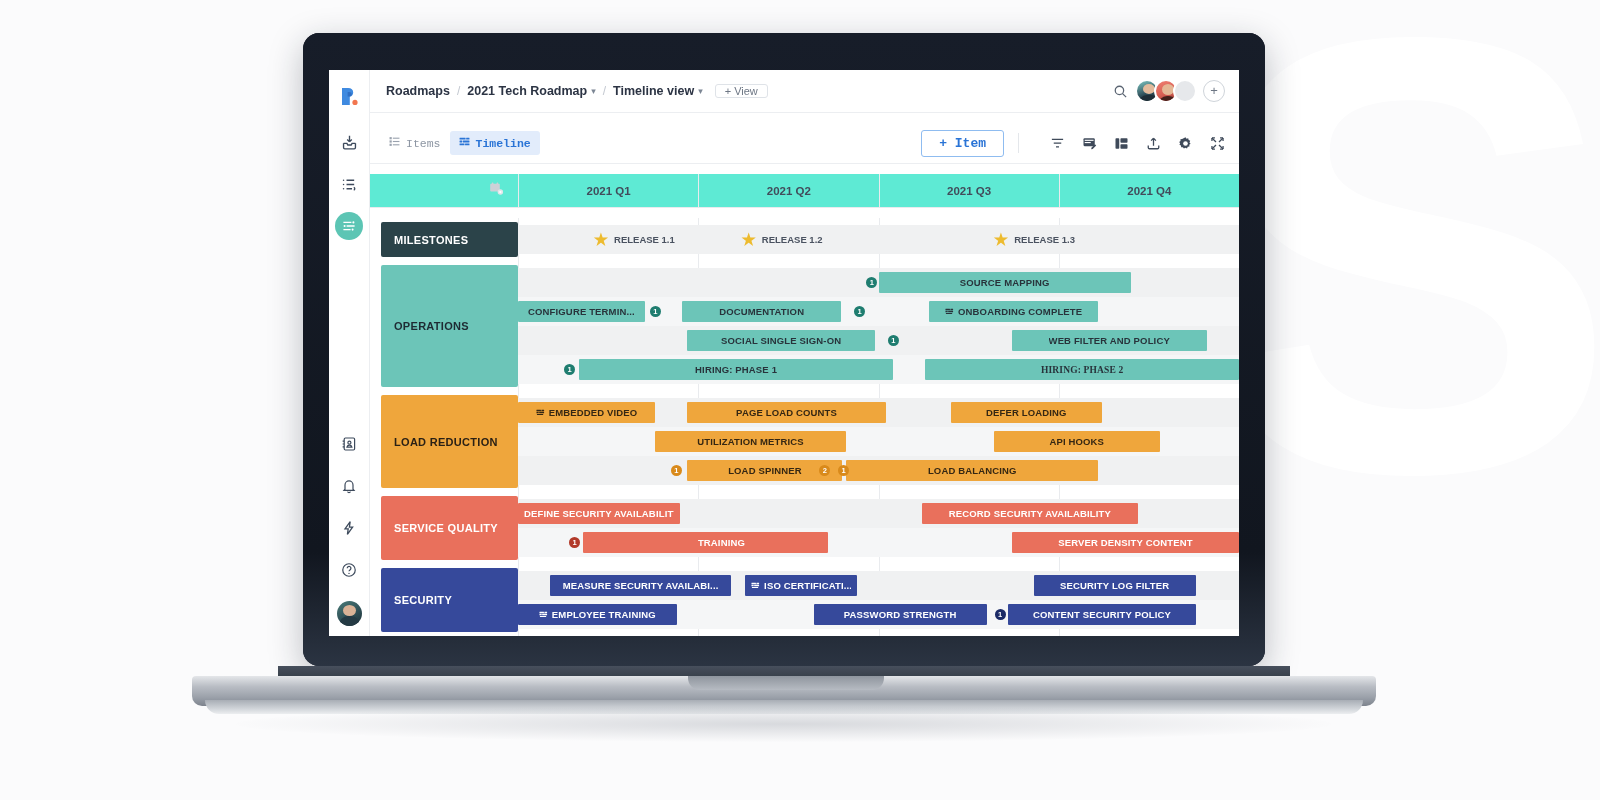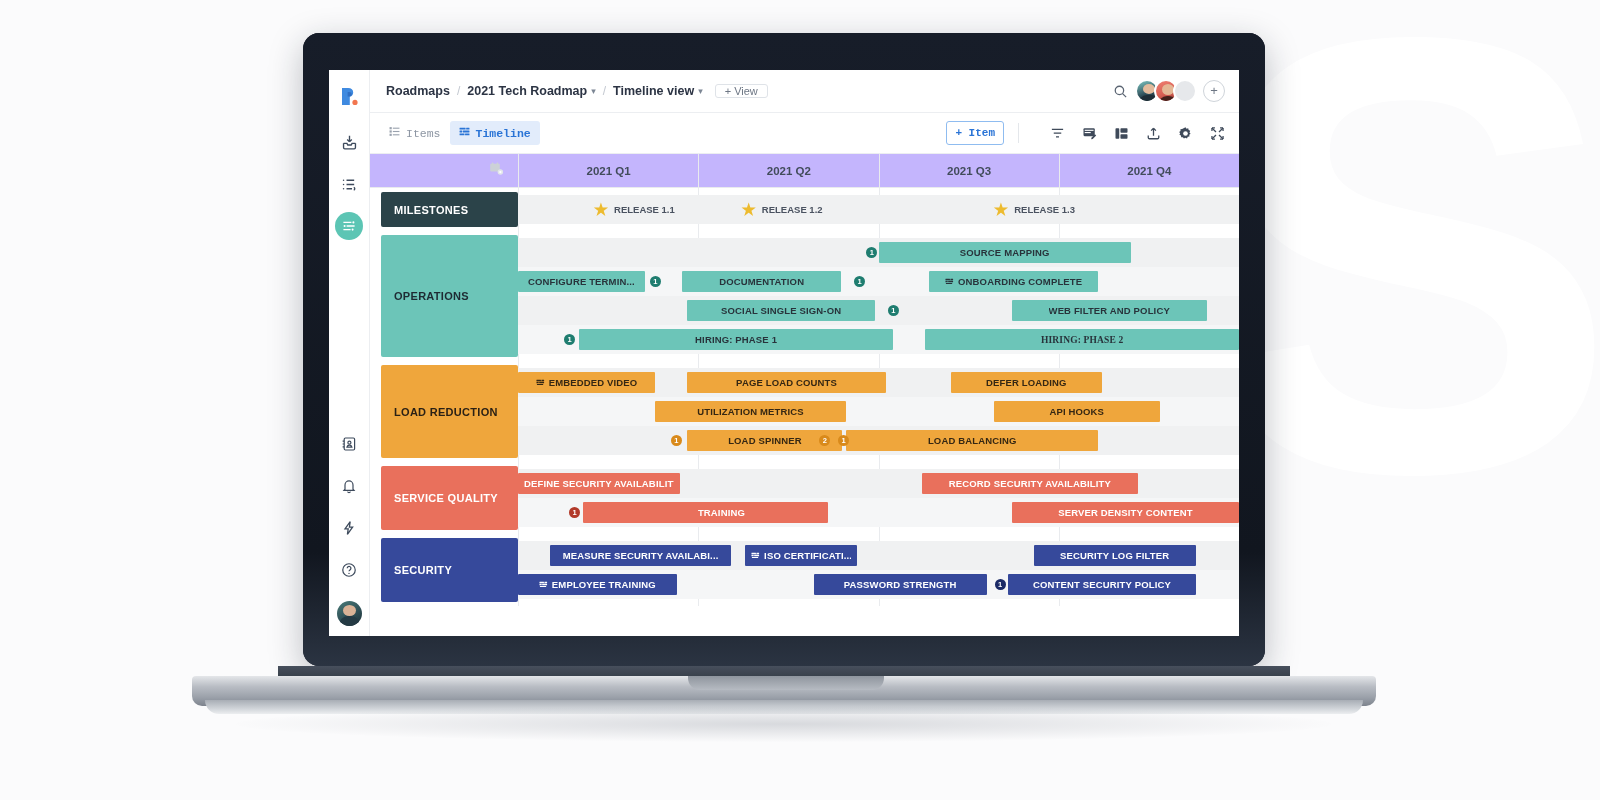--- a/index.html
+++ b/index.html
@@ -96,21 +96,21 @@
   .rail-avatar::after{
     content:""; position:absolute; left:6px; top:4px; width:13px; height:11px;
     border-radius:50%; background:#d9b296;
   }
   .rail-avatar::before{
     content:""; position:absolute; left:2px; top:15px; width:21px; height:13px;
     border-radius:9px 9px 0 0; background:#243a44;
   }
 
   
-  #main { flex:1 1 auto; display:flex; flex-direction:column; min-width:0; }
+  #main { flex:1 1 auto; display:flex; flex-direction:column; min-width:0;gap:10px; }
 
   
   #topbar {
     height:43px; flex:0 0 43px;
     display:flex; align-items:center; padding:0 14px 0 16px;
     border-bottom:1px solid #eceef1; background:#fff;
   }
   .crumb {
     font-size:12.5px; font-weight:700; color:#2c3444; white-space:nowrap;
   }
@@ -148,31 +148,31 @@
   }
   .tab {
     display:flex; align-items:center; gap:6px;
     font-size:11.5px; color:#8d96a3; padding:5px 9px; border-radius:3px;
     white-space:nowrap;
   }
   .tab.active { background:#e2ecfb; color:#2a74d6; font-weight:700; }
   #tabbar-right { margin-left:auto; display:flex; align-items:center; }
   #item-btn {
     border:1px solid #8fbcf0; border-radius:3px; color:#2a74d6;
-    font-size:11px; font-weight:700; padding:5px 8px; background:#fff;
+    font-size:13px; font-weight:700; padding:5px 17px; background:#fff;
     white-space:nowrap;
   }
   #tool-sep { width:1px; height:20px; background:#e4e7eb; margin:0 14px; }
   .tool { color:#3f4a5a; margin-left:17px; display:flex; }
   .tool:first-of-type { margin-left:0; }
 
   
   #tl-head {
     height:34px; flex:0 0 34px; display:flex;
-    border-bottom:1px solid #e9ebee; background:#c4b5fd;
+    border-bottom:1px solid #e9ebee; background:#5eead4;
   }
   #tl-head-left {
     width:148px; flex:0 0 148px; display:flex; align-items:center;
     justify-content:flex-end; padding-right:13px; color:#c3c8ce;
   }
   #tl-head-cols { flex:1 1 auto; display:flex; position:relative; }
   .qcol {
     flex:1 1 0; display:flex; align-items:center; justify-content:center;
     font-size:11.5px; font-weight:700; color:#424c5b;
     border-left:1px solid #e9ebee;

